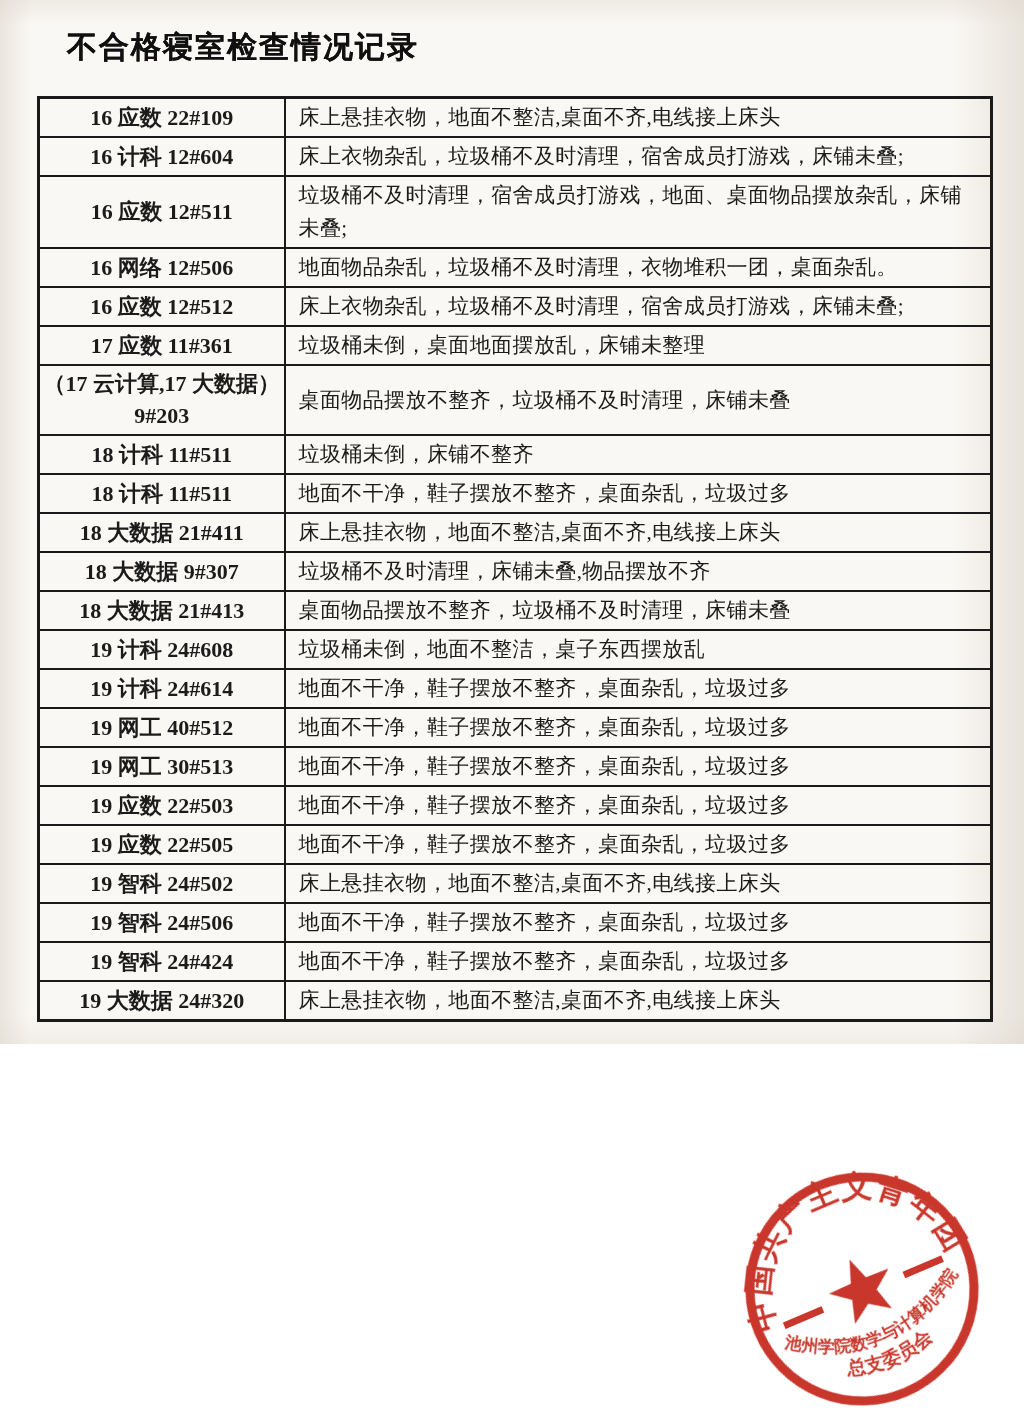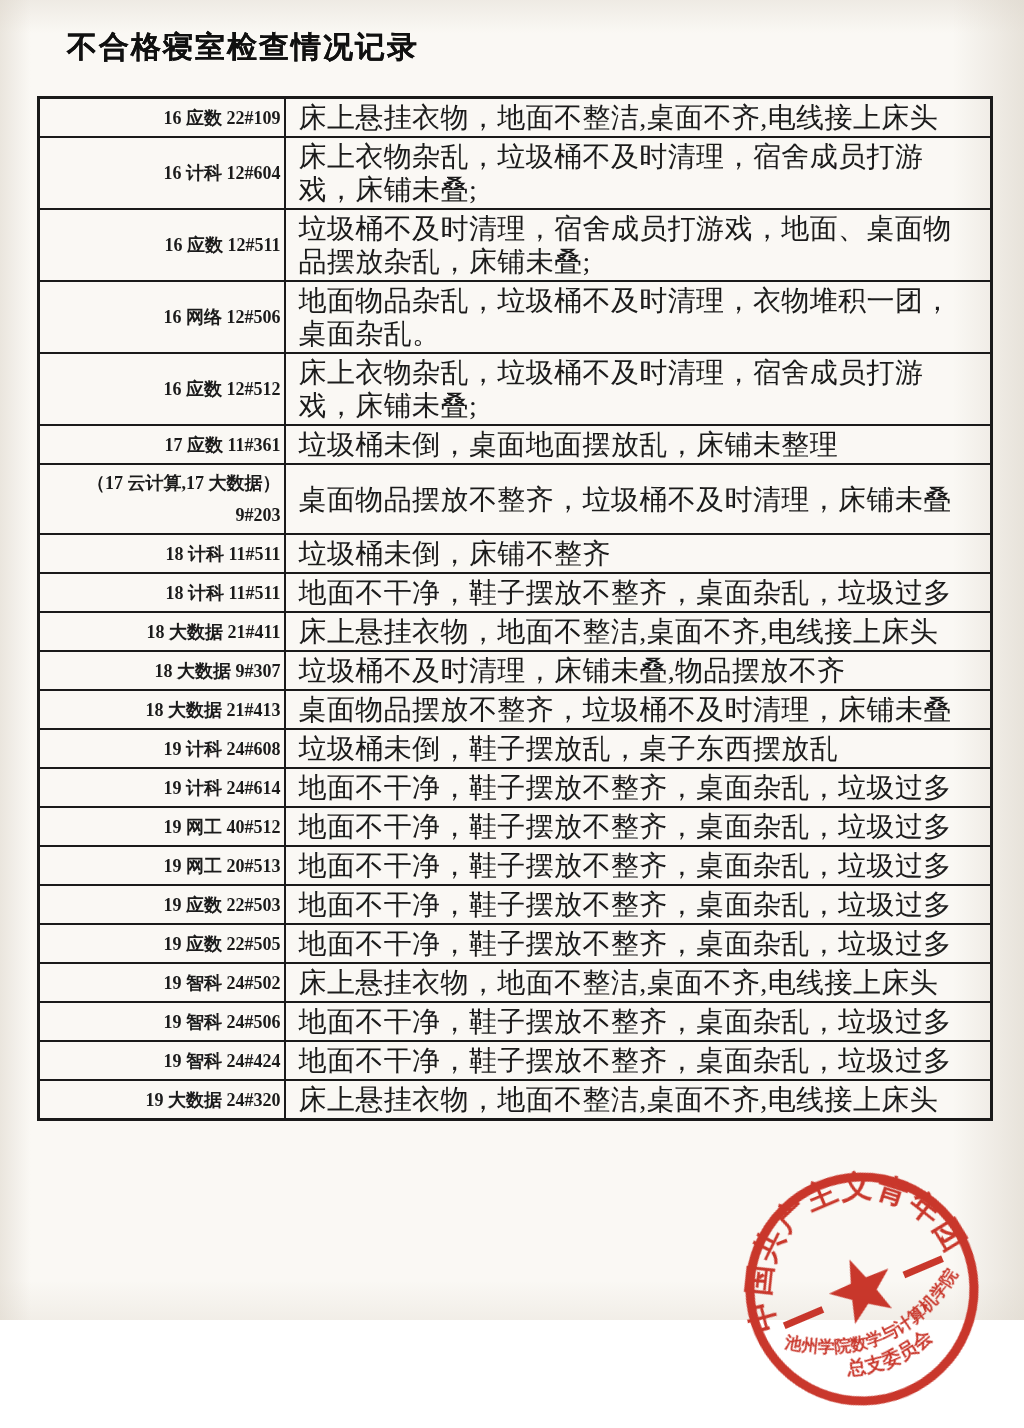--- a/index.html
+++ b/index.html
@@ -4,21 +4,21 @@
 <style>
   * { margin:0; padding:0; box-sizing:border-box; }
   html,body { width:1024px; height:1428px; }
   body {
     font-family: "Liberation Serif", serif;
     color:#1b1b1b;
     overflow:hidden;
   }
   .page {
     position:relative;
-    width:1024px; height:1320px;
+    width:1024px; height:1044px;
     background:
       linear-gradient(90deg, rgba(221,214,203,0.55) 0%, rgba(255,255,255,0) 3%, rgba(255,255,255,0) 93%, rgba(219,212,201,0.6) 100%),
       linear-gradient(180deg, rgba(224,218,208,0.45) 0%, rgba(255,255,255,0) 2.5%, rgba(255,255,255,0) 97%, rgba(228,222,212,0.4) 100%),
       #faf8f4;
   }
   .doc-title {
     position:absolute; left:67px; top:27px;
     font-family:"Liberation Sans", sans-serif;
     font-size:30px; font-weight:700; letter-spacing:2px;
     color:#101010;
@@ -30,28 +30,28 @@
     border:3px solid #1a1a1a;
     table-layout:fixed;
   }
   table.insp tr { height:37px; }
   table.insp td {
     border:2px solid #1a1a1a;
     vertical-align:middle;
   }
   td.room {
     width:246px;
-    text-align:right;
-    font-size:18px; font-weight:600;
+    text-align:center;
+    font-size:22px; font-weight:600;
     line-height:32px;
     white-space:pre-line;
     padding:2px 3px;
   }
   td.issues {
-    font-size:28px; font-weight:500;
+    font-size:21px; font-weight:500;
     line-height:33px;
     letter-spacing:0.4px;
     padding:2px 16px 2px 13px;
   }
   .stamp {
     position:absolute; left:733px; top:1160px;
     width:258px; height:258px;
     transform:rotate(-23deg);
     opacity:0.92;
     filter:blur(0.3px);
@@ -123,37 +123,37 @@
       <td class="issues">垃圾桶不及时清理，床铺未叠,物品摆放不齐</td>
     </tr>
 
     <tr>
       <td class="room">18 大数据 21#413</td>
       <td class="issues">桌面物品摆放不整齐，垃圾桶不及时清理，床铺未叠</td>
     </tr>
 
     <tr>
       <td class="room">19 计科 24#608</td>
-      <td class="issues">垃圾桶未倒，鞋子摆放乱，桌子东西摆放乱</td>
+      <td class="issues">垃圾桶未倒，地面不整洁，桌子东西摆放乱</td>
     </tr>
 
     <tr>
       <td class="room">19 计科 24#614</td>
       <td class="issues">地面不干净，鞋子摆放不整齐，桌面杂乱，垃圾过多</td>
     </tr>
 
 
 
     <tr>
       <td class="room">19 网工 40#512</td>
       <td class="issues">地面不干净，鞋子摆放不整齐，桌面杂乱，垃圾过多</td>
     </tr>
 
     <tr>
-      <td class="room">19 网工 20#513</td>
+      <td class="room">19 网工 30#513</td>
       <td class="issues">地面不干净，鞋子摆放不整齐，桌面杂乱，垃圾过多</td>
     </tr>
 
     <tr>
       <td class="room">19 应数 22#503</td>
       <td class="issues">地面不干净，鞋子摆放不整齐，桌面杂乱，垃圾过多</td>
     </tr>
 
     <tr>
       <td class="room">19 应数 22#505</td>

